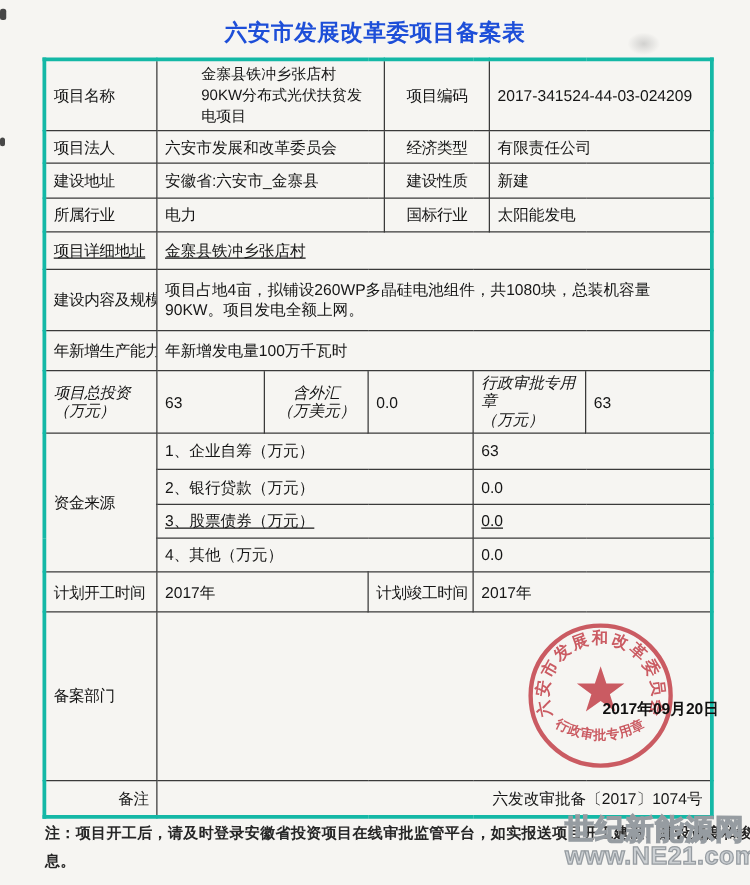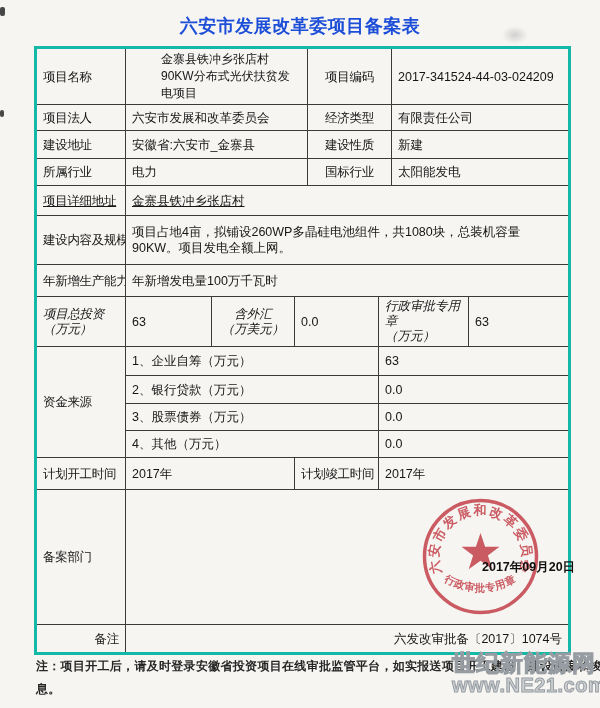--- a/index.html
+++ b/index.html
@@ -31,21 +31,21 @@
     overflow:hidden; line-height:16px; font-weight:500;
   }
   td.c1{ padding-left:8px; letter-spacing:-0.3px; white-space:nowrap; }
   td.c2{ text-align:center; padding-right:5px; letter-spacing:-0.3px; white-space:nowrap; }
   td.val{ padding-left:7px; }
   td.wrap{ white-space:normal; line-height:17px; }
   .r1 td{ height:52px; } .r1 td.val.pn{ font-size:12px; line-height:17px;padding-left:35px; }
   .r2 td{ height:26px; } .r3 td{ height:28px;margin-top:40px; } .r4 td{ height:27px; }
   .r5 td{ height:30px;text-decoration:underline; } .r6 td{ height:49px; } .r7 td{ height:32px; }
   .r8 td{ height:44px; }
-  .r9 td{ height:29px; } .r10 td{ height:28px;margin-top:24px; } .r11 td{ height:27px; } .r12 td{ height:27px; }
+  .r9 td{ height:29px; } .r10 td{ height:28px;margin-top:24px; } .r11 td{ height:27px;text-decoration:underline; } .r12 td{ height:27px; }
   .r13 td{ height:32px; } .r14 td{ height:135px;margin-left:35px; } .r15 td{ height:29px;text-align:right; }
   .twoline div{ line-height:15px;font-style:italic; }
   .ctr{ text-align:center; }
 
   .dept-name{
     position:absolute; left:263px; top:509px;
     font-size:13px; letter-spacing:1px; color:#222; z-index:4;
   }
   .seal{
     position:absolute; left:413px; top:489px; width:135px; height:135px;

